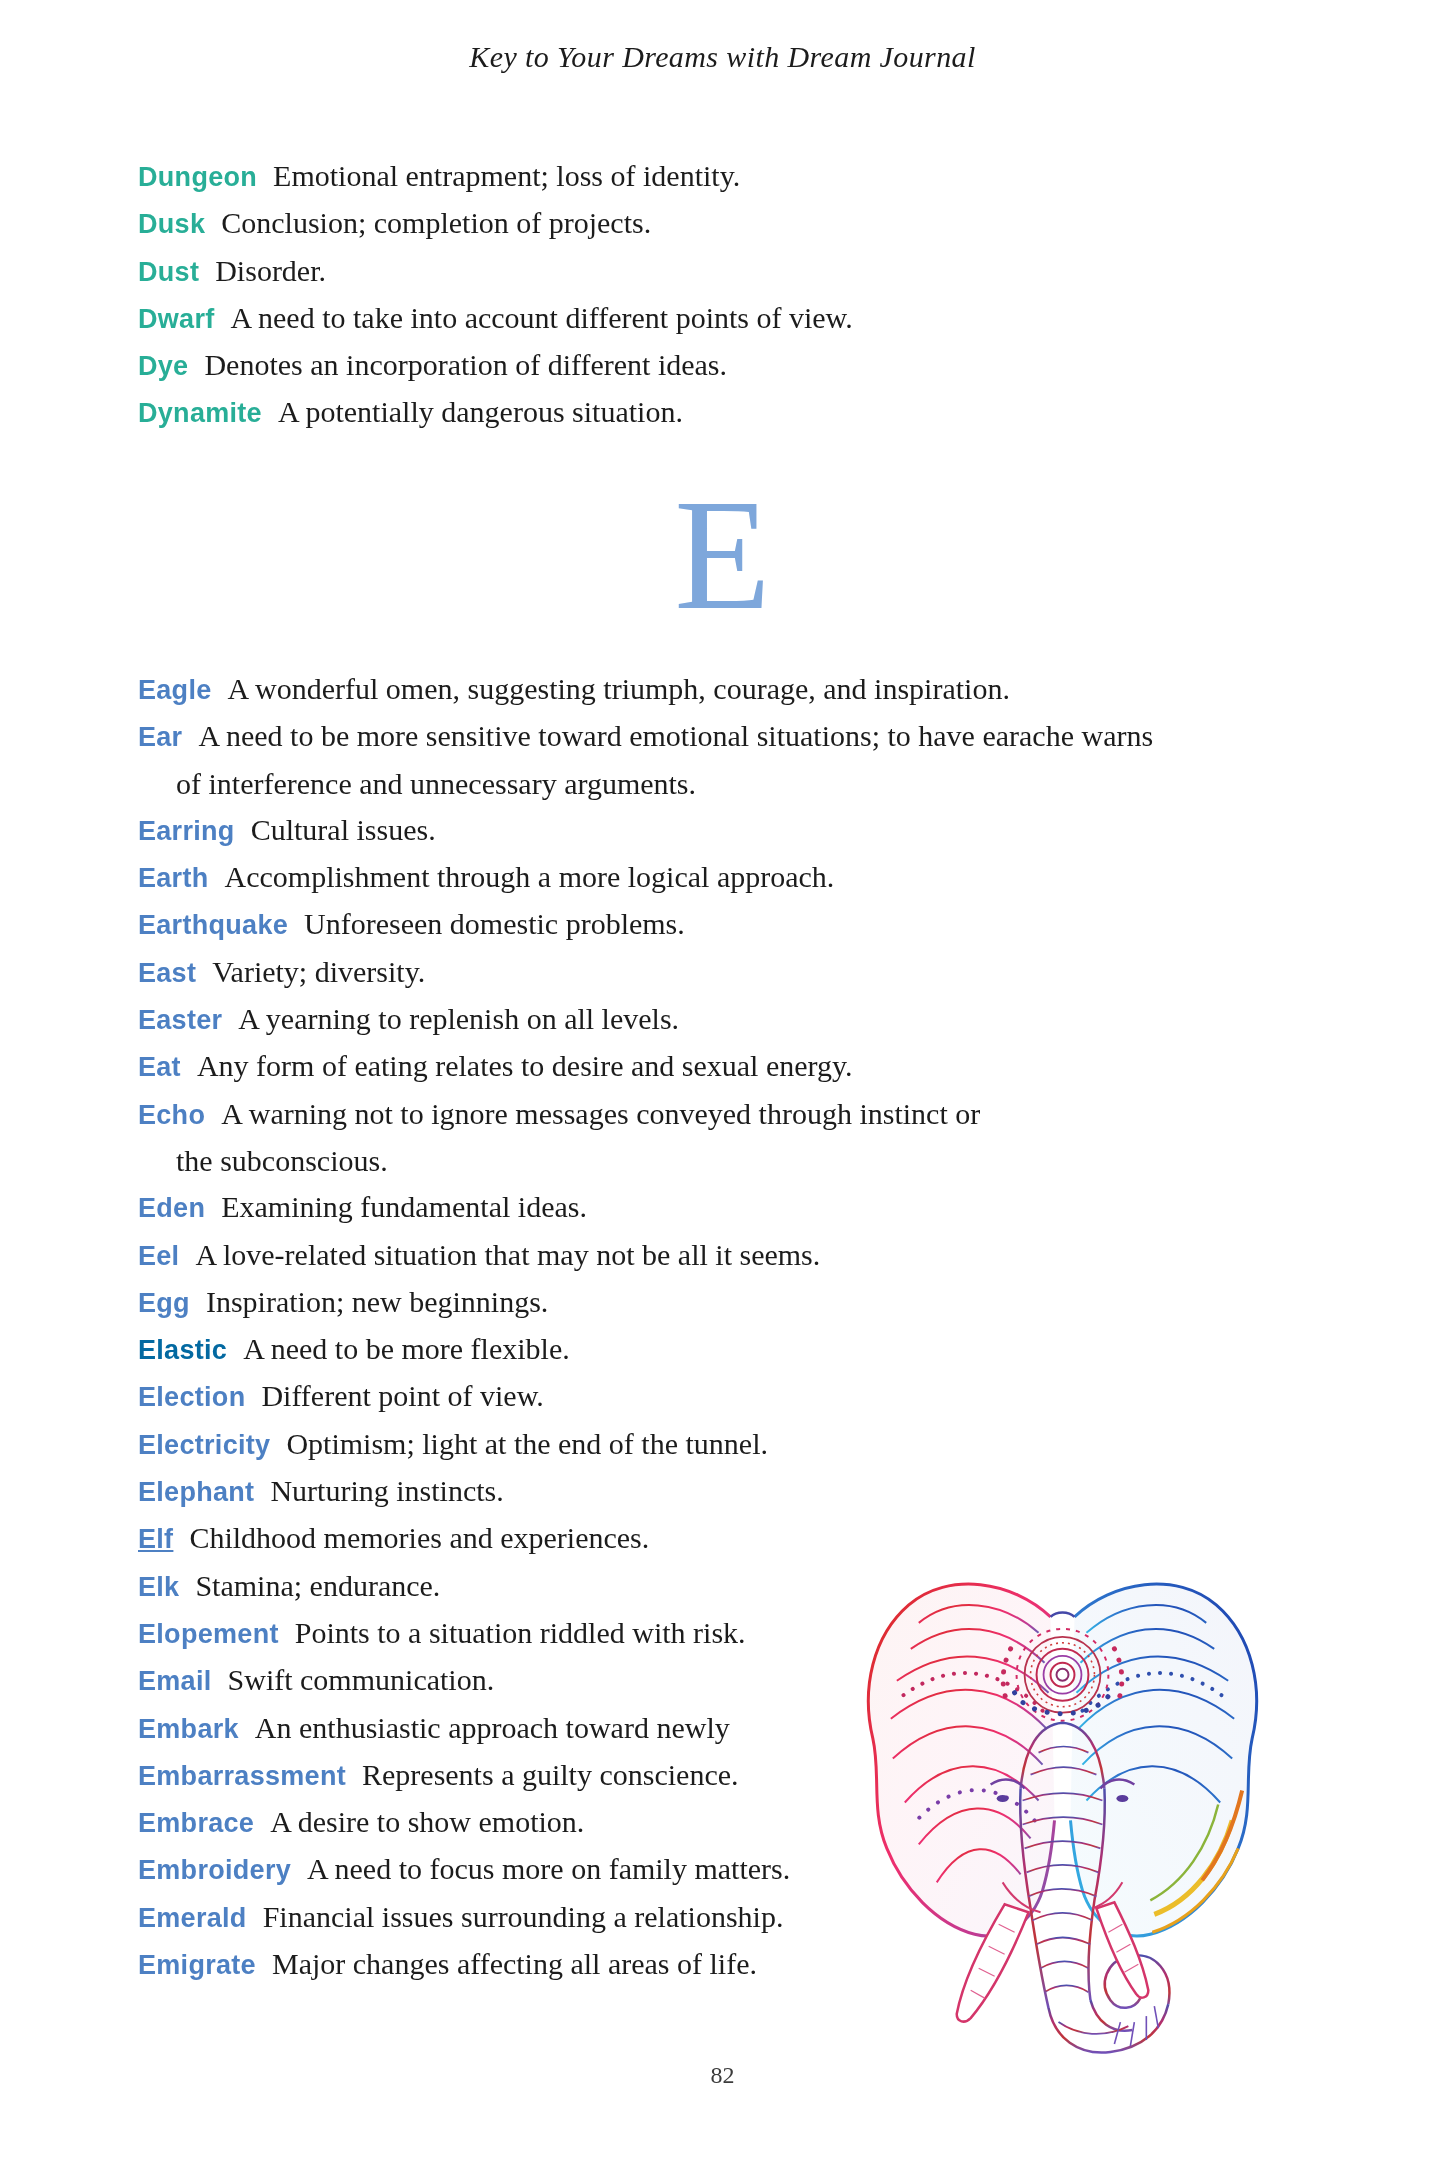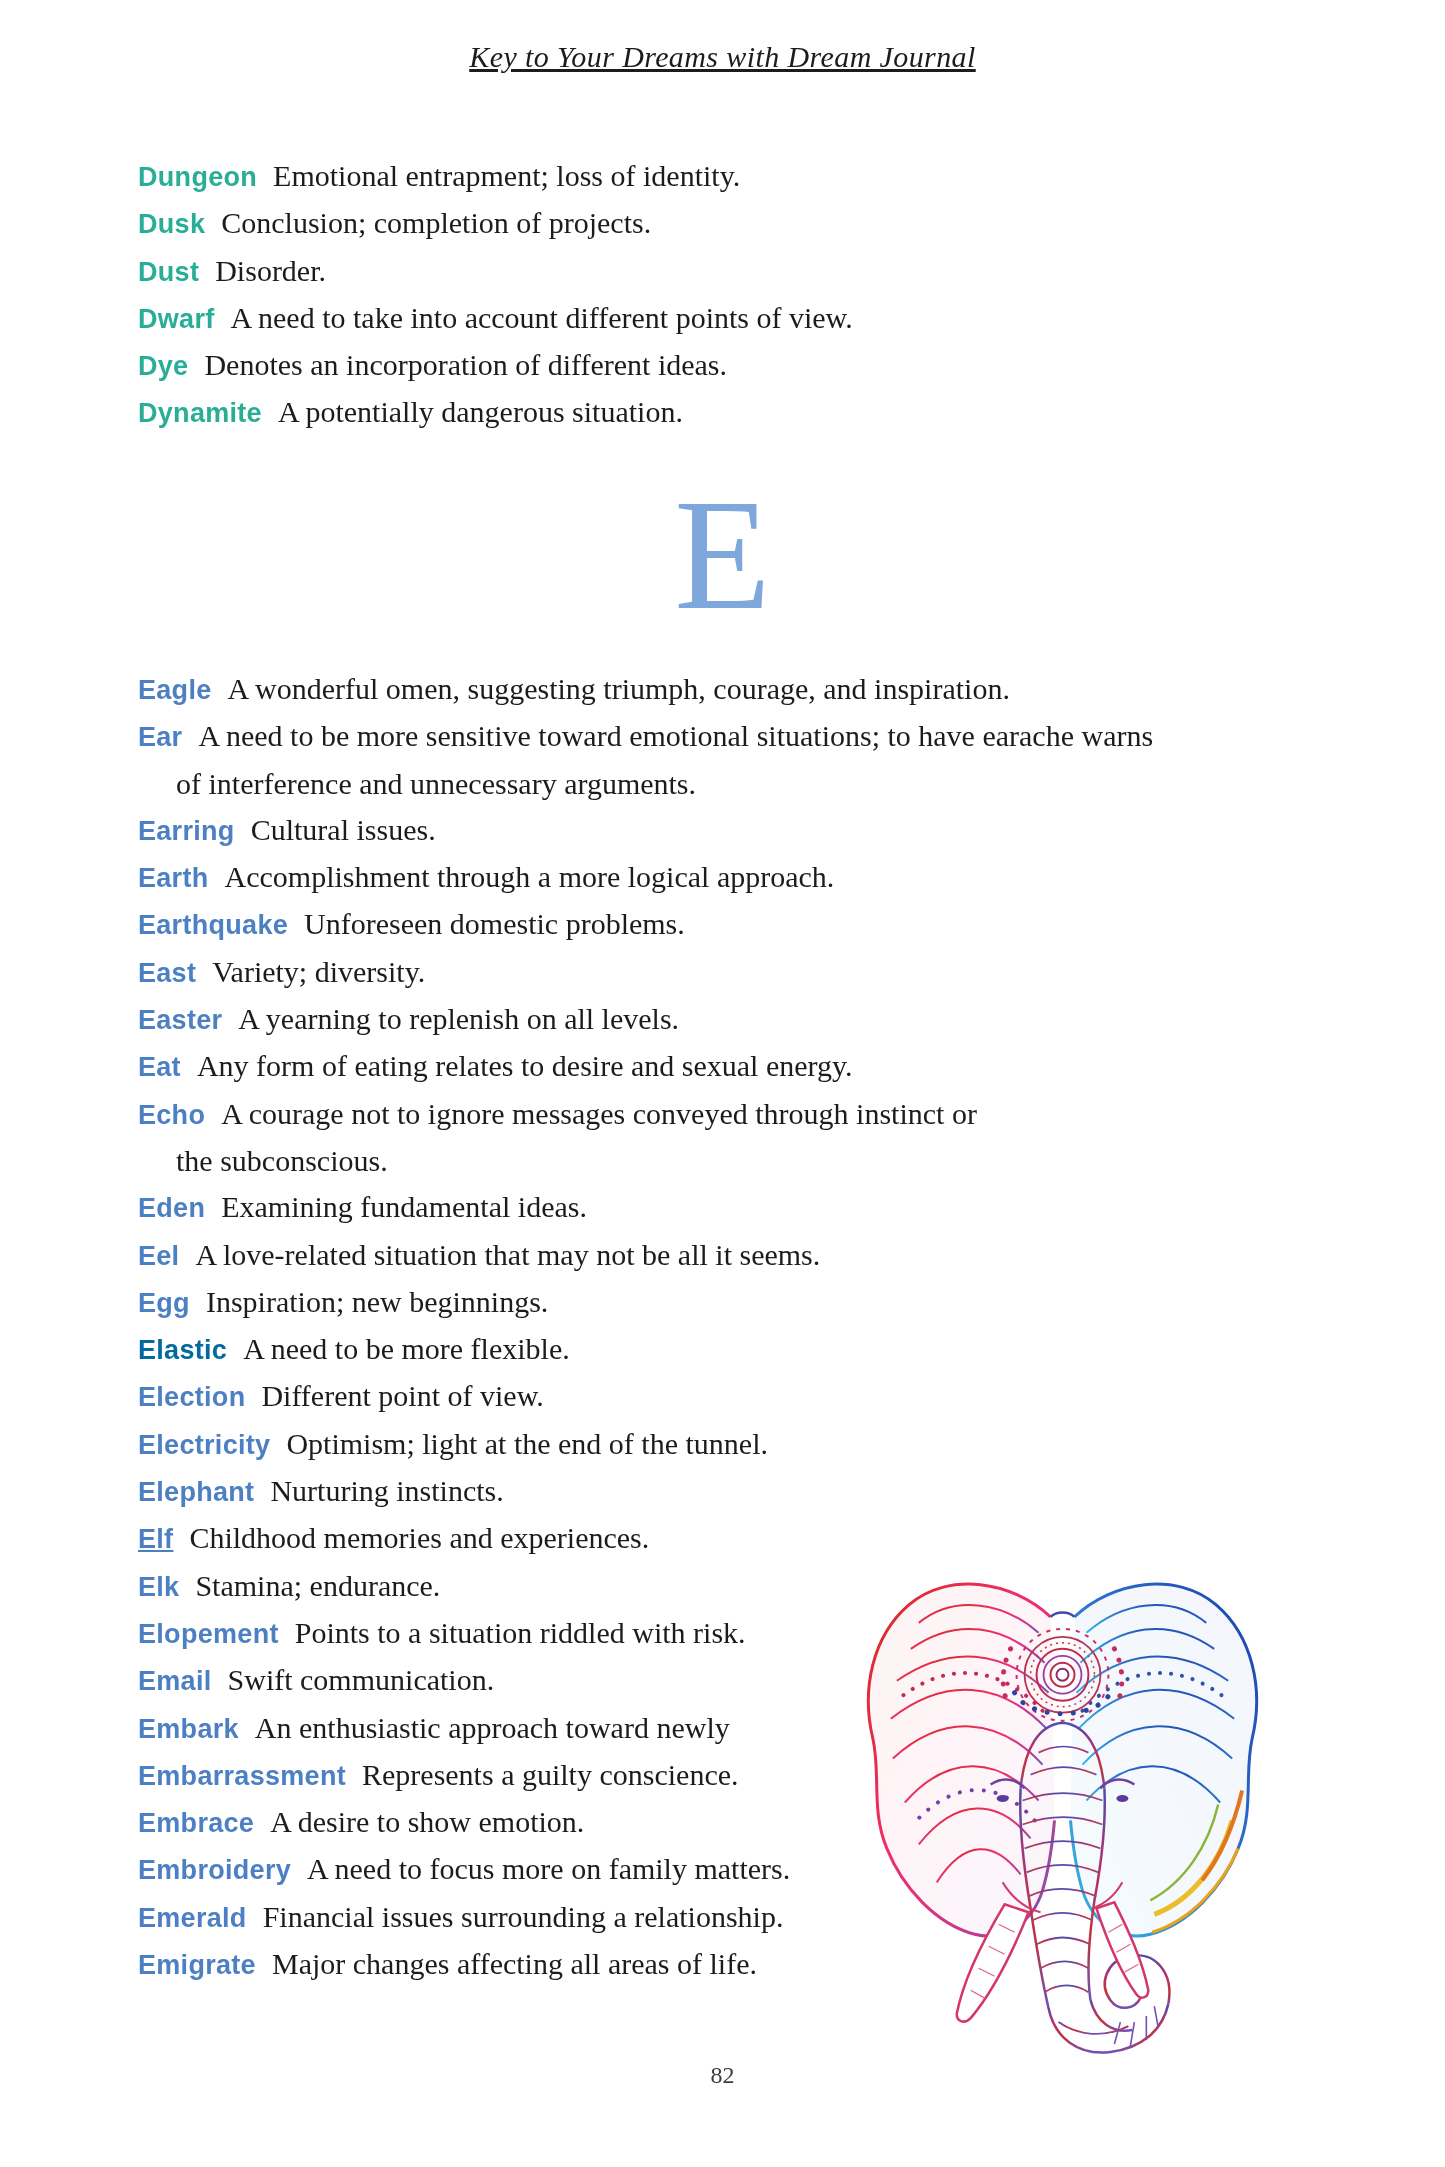--- a/index.html
+++ b/index.html
@@ -12,21 +12,20 @@
     font-family:"Liberation Serif", serif;
     color:#1c1c1c;
   }
   .running-head {
     position:absolute; top:40px; left:0; width:100%;
     text-align:center;
     font-style:italic;
     font-size:30px;
     letter-spacing:0.4px;
     color:#1c1c1c;
-    text-decoration:underline;
   }
   .entries { position:absolute; left:138px; }
   #d-entries { top:153px; }
   #e-entries { top:666px; }
   .entry-line {
     line-height:46.3px;
     font-size:30px;
     white-space:nowrap;
     color:#1c1c1c;
   }
@@ -77,21 +76,21 @@
   <div class="entries" id="e-entries">
       <div class="entry-line"><span class="term" style="color: rgb(77, 128, 195);">Eagle</span><span class="def">A wonderful omen, suggesting triumph, courage, and inspiration.</span></div>
       <div class="entry-line"><span class="term" style="color: rgb(77, 128, 195);">Ear</span><span class="def">A need to be more sensitive toward emotional situations; to have earache warns</span></div>
       <div class="entry-line continuation">of interference and unnecessary arguments.</div>
       <div class="entry-line"><span class="term" style="color: rgb(77, 128, 195);">Earring</span><span class="def">Cultural issues.</span></div>
       <div class="entry-line"><span class="term" style="color: rgb(77, 128, 195);">Earth</span><span class="def">Accomplishment through a more logical approach.</span></div>
       <div class="entry-line"><span class="term" style="color: rgb(77, 128, 195);">Earthquake</span><span class="def">Unforeseen domestic problems.</span></div>
       <div class="entry-line"><span class="term" style="color: rgb(77, 128, 195);">East</span><span class="def">Variety; diversity.</span></div>
       <div class="entry-line"><span class="term" style="color: rgb(77, 128, 195);">Easter</span><span class="def">A yearning to replenish on all levels.</span></div>
       <div class="entry-line"><span class="term" style="color: rgb(77, 128, 195);">Eat</span><span class="def">Any form of eating relates to desire and sexual energy.</span></div>
-      <div class="entry-line"><span class="term" style="color: rgb(77, 128, 195);">Echo</span><span class="def">A courage not to ignore messages conveyed through instinct or</span></div>
+      <div class="entry-line"><span class="term" style="color: rgb(77, 128, 195);">Echo</span><span class="def">A warning not to ignore messages conveyed through instinct or</span></div>
       <div class="entry-line continuation">the subconscious.</div>
       <div class="entry-line"><span class="term" style="color: rgb(77, 128, 195);">Eden</span><span class="def">Examining fundamental ideas.</span></div>
       <div class="entry-line"><span class="term" style="color: rgb(77, 128, 195);">Eel</span><span class="def">A love-related situation that may not be all it seems.</span></div>
       <div class="entry-line"><span class="term" style="color: rgb(77, 128, 195);">Egg</span><span class="def">Inspiration; new beginnings.</span></div>
       <div class="entry-line"><span class="term" style="color: #0369a1; text-align: center;">Elastic</span><span class="def">A need to be more flexible.</span></div>
       <div class="entry-line"><span class="term" style="color: rgb(77, 128, 195);">Election</span><span class="def">Different point of view.</span></div>
       <div class="entry-line"><span class="term" style="color: rgb(77, 128, 195);">Electricity</span><span class="def">Optimism; light at the end of the tunnel.</span></div>
       <div class="entry-line"><span class="term" style="color: rgb(77, 128, 195);">Elephant</span><span class="def">Nurturing instincts.</span></div>
       <div class="entry-line"><span class="term" style="color: rgb(77, 128, 195); text-decoration: underline;">Elf</span><span class="def">Childhood memories and experiences.</span></div>
       <div class="entry-line"><span class="term" style="color: rgb(77, 128, 195);">Elk</span><span class="def">Stamina; endurance.</span></div>

